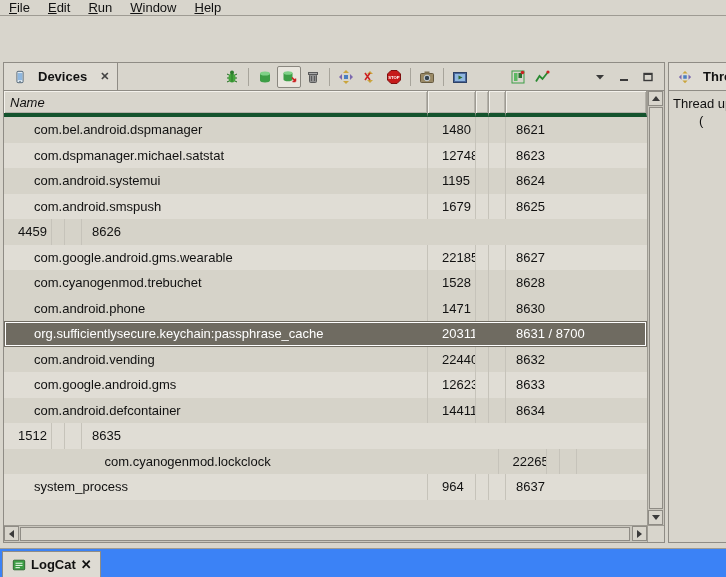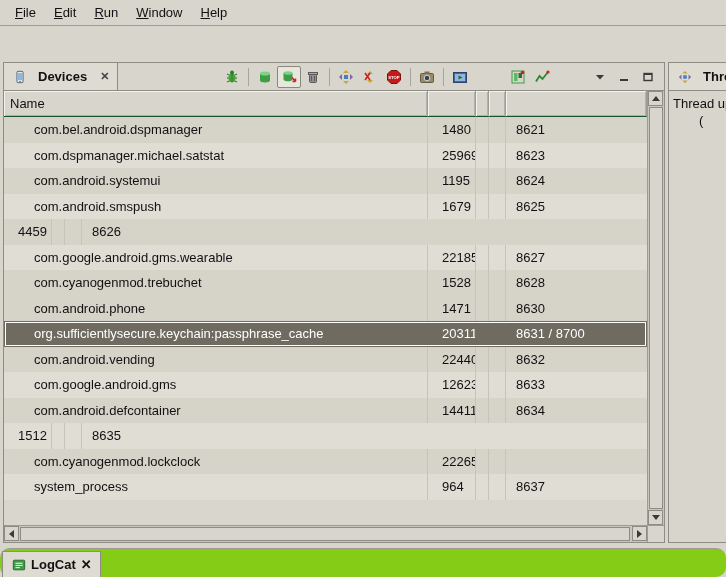--- a/index.html
+++ b/index.html
@@ -8,23 +8,23 @@
     position: relative;
     background: var(--window-bg, #d8d5cc);
     font-family: "Liberation Sans", sans-serif;
     font-size: 13px;
     color: #111;
     overflow: hidden;
   }
 
   
   .menubar {
-    position:absolute; top:0; left:0; right:0; height:26px;
+    position:absolute; top:0; left:0; right:0; height:16px;
     border-bottom:1px solid #9e9b93;
-    display:flex; align-items:center; padding-left:6px;
+    display:flex; align-items:center; 
   }
   .menu-item { display:inline-block; padding:3px 9px; cursor:default; }
   .menu-item u { text-decoration:underline; }
 
   .main-toolbar { position:absolute; top:27px; left:0; right:0; height:34px; }
 
   
   .view {
     position:absolute; background:var(--window-bg,#d8d5cc);
     border:1px solid #8f8c85;
@@ -51,28 +51,28 @@
   .tbtn.pressed { border:1px solid #8a877f; background:#e9e6de; border-radius:2px; }
   .tbtn span { display:flex; }
   .tsep { width:1px; height:18px; background:#a7a49b; margin:0 4px; }
   .tgap { width:34px; }
 
   
   .grid { position:absolute; top:28px; left:0; right:17px; bottom:17px; overflow:hidden; background:#d9d6cd; }
   .thead { display:flex; height:26px; }
   .hcell {
     background:#d8d5cc;
-    border-right:1px solid #9e9b93; border-bottom:1px solid #14532d;
+    border-right:1px solid #9e9b93; border-bottom:4px solid #14532d;
     box-shadow: inset 1px 1px 0 #f4f2ec, inset -1px -1px 0 #b4b1a9;
-    display:flex; align-items:center; padding:0 6px;
+    display:flex; align-items:center; padding:0 6px;font-style:italic;
   }
   .h-name { width:424px; } .h-pid { width:48px; } .h-e1 { width:13px; } .h-e2 { width:17px; }
   .h-port { flex:1; }
 
-  .trow { display:flex; height:25.5px; align-items:stretch; }
+  .trow { display:flex; height:25.5px; align-items:stretch;justify-content:center; }
   .trow.even { background:var(--row-even,#d6d3c9); }
   .trow.odd  { background:var(--row-odd,#e0ddd5); }
   .cell { display:flex; align-items:center; border-right:1px solid #c6c3ba; overflow:hidden; white-space:nowrap; }
   .c-name { width:424px; padding-left:30px; }
   .c-pid  { width:48px; padding-left:14px; }
   .c-e1 { width:13px; } .c-e2 { width:17px; }
   .c-port { flex:1; padding-left:10px; border-right:none; }
 
   .trow.selected { background:var(--selection-bg,#6f6b61); color:var(--selection-text,#fff); outline:1px solid #fff; outline-offset:-2px; }
   .trow.selected .cell { border-right-color:transparent; }
@@ -90,21 +90,21 @@
   .arr-dn { width:0;height:0;border-left:4px solid transparent;border-right:4px solid transparent;border-top:5px solid #3a3a3a; }
   .arr-lf { width:0;height:0;border-top:4px solid transparent;border-bottom:4px solid transparent;border-right:5px solid #3a3a3a; }
   .arr-rt { width:0;height:0;border-top:4px solid transparent;border-bottom:4px solid transparent;border-left:5px solid #3a3a3a; }
 
   
   .threads-body { position:absolute; top:28px; left:0; right:0; bottom:0; padding:5px 4px; }
   .threads-line1 { white-space:nowrap; }
   .threads-line2 { white-space:nowrap; margin-left:26px; margin-top:2px; }
 
   
-  .bottombar { position:absolute; left:0; right:0; top:548px; height:29px; border-top:1px solid #9e9b93; background:#84cc16;border-radius:10px; }
+  .bottombar { position:absolute; left:0; right:0; top:548px; height:29px; border-top:1px solid #9e9b93; background:#3b82f6; }
   .bottom-tab {
     position:absolute; left:2px; top:2px; bottom:0;
     display:flex; align-items:center; gap:5px; padding:0 8px;
     border:1px solid #8f8c85; border-bottom:none;
     background:#dedbd3; font-weight:bold;
   }
 
   .sash-v { position:absolute; left:665px; top:62px; width:3px; height:481px; }
 </style>
 </head>
@@ -292,21 +292,21 @@
   <div class="trow even">
     <div class="cell c-name">com.bel.android.dspmanager</div>
     <div class="cell c-pid">1480</div>
     <div class="cell c-e1"></div>
     <div class="cell c-e2"></div>
     <div class="cell c-port">8621</div>
   </div>
 
   <div class="trow odd">
     <div class="cell c-name">com.dspmanager.michael.satstat</div>
-    <div class="cell c-pid">25969</div>
+    <div class="cell c-pid">12748</div>
     <div class="cell c-e1"></div>
     <div class="cell c-e2"></div>
     <div class="cell c-port">8623</div>
   </div>
 
   <div class="trow even">
     <div class="cell c-name">com.android.systemui</div>
     <div class="cell c-pid">1195</div>
     <div class="cell c-e1"></div>
     <div class="cell c-e2"></div>

